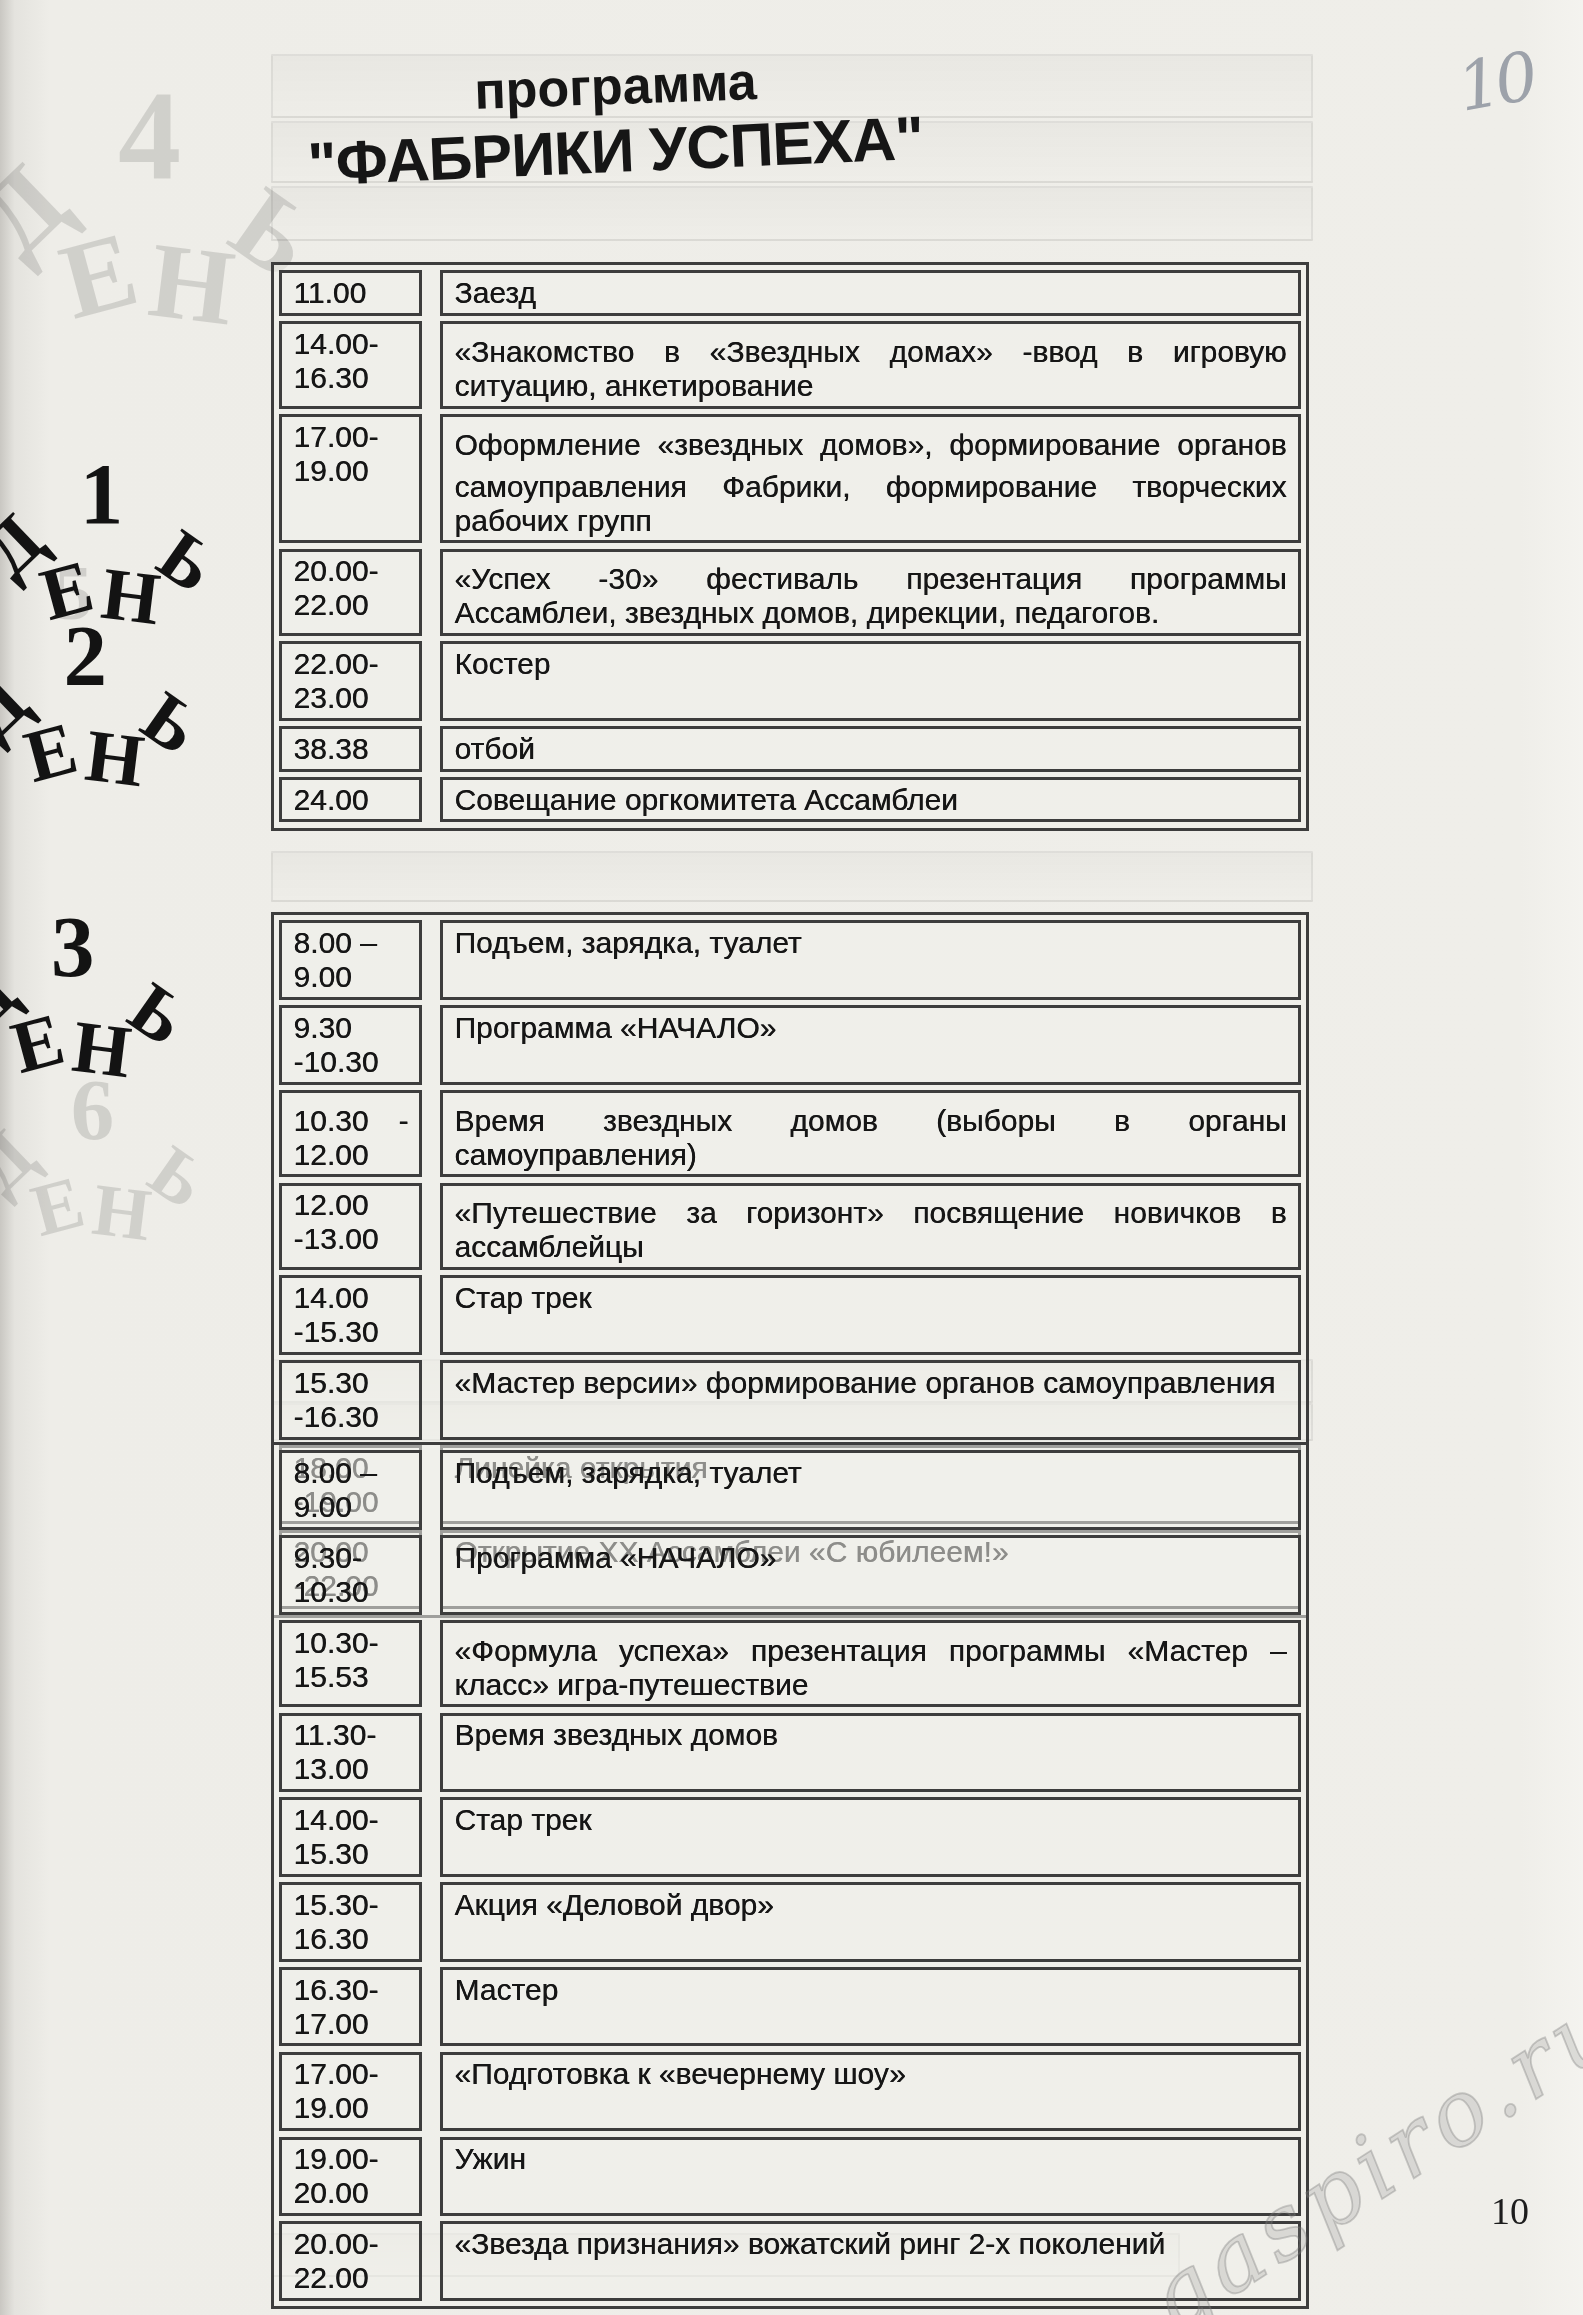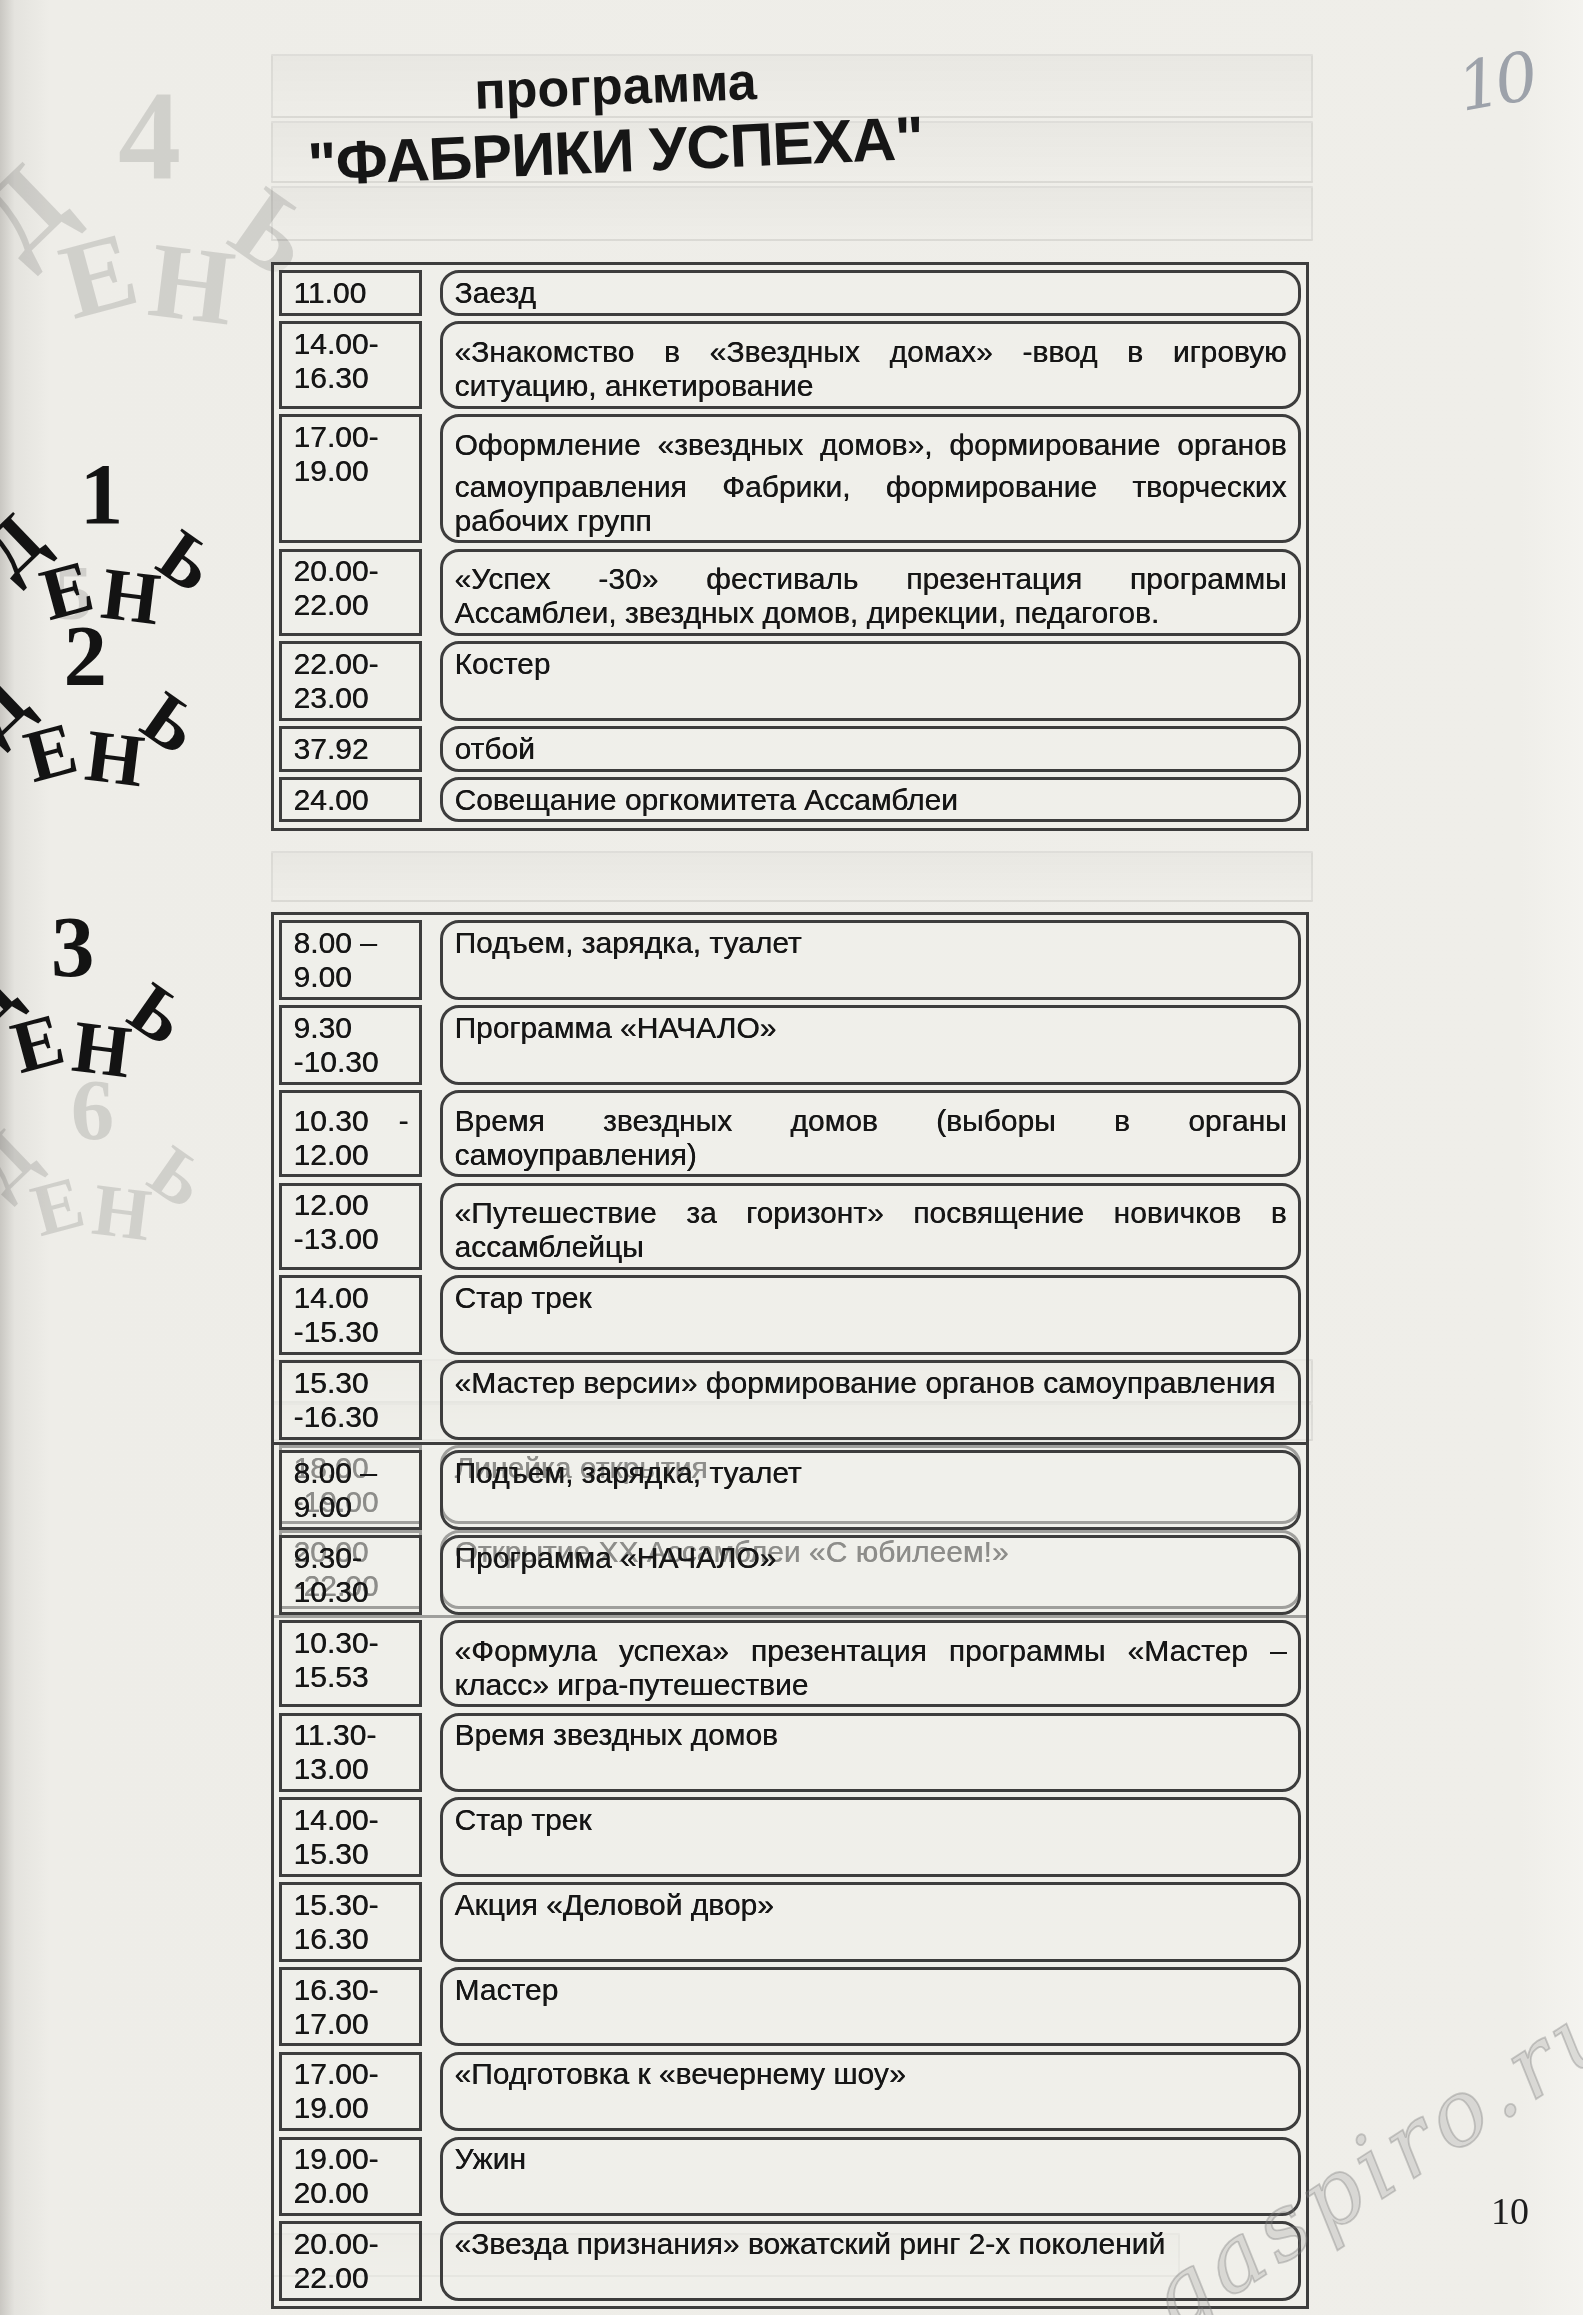--- a/index.html
+++ b/index.html
@@ -38,21 +38,21 @@
     border:3.6px solid #3d3d3d;padding:5.4px;display:flex;flex-direction:column;gap:5.4px;
     z-index:2;background:rgba(241,240,235,0.55);
   }
   .t1{top:262px;} .t2{top:912px;} .t3{top:1442px;}
   .trow{display:flex;gap:18px;}
   .trow.tall .cell{min-height:72px;}
   .cell{border:3.6px solid #3d3d3d;box-sizing:border-box;
     font-size:30px;line-height:34px;padding:2.7px 11px 2.7px 11px;
     text-shadow:0.4px 0 0 currentColor;}
   .tcell{flex:0 0 143px;}
-  .acell{flex:1 1 auto;border-radius:19px;}
+  .acell{flex:1 1 auto;}
   .ln{text-align:left;}
   .ln.j{text-align:justify;text-align-last:justify;margin-top:8px;}
   
   .handwritten{position:absolute;left:1458px;top:43px;z-index:2;
     font-family:"DejaVu Serif",serif;font-style:italic;font-size:67px;
     color:#959aa4;transform:rotate(-10deg);letter-spacing:-5.4px;opacity:0.9;}
   .pagenum{position:absolute;left:1491px;top:2189px;z-index:2;
     font-family:"Liberation Serif",serif;font-size:38px;color:#1d1d1d;}
   .watermark{position:absolute;left:1113px;top:2108px;z-index:3;
     font-family:"DejaVu Serif",serif;font-style:italic;font-size:90px;letter-spacing:7.2px;
@@ -160,21 +160,21 @@
       <div class="cell tcell">
         <div class="ln">22.00-23.00</div>
       </div>
       <div class="cell acell">
         <div class="ln">Костер</div>
       </div>
     </div>
 
     <div class="trow">
       <div class="cell tcell">
-        <div class="ln">37.92</div>
+        <div class="ln">38.38</div>
       </div>
       <div class="cell acell">
         <div class="ln">отбой</div>
       </div>
     </div>
 
     <div class="trow">
       <div class="cell tcell">
         <div class="ln">24.00</div>
       </div>

